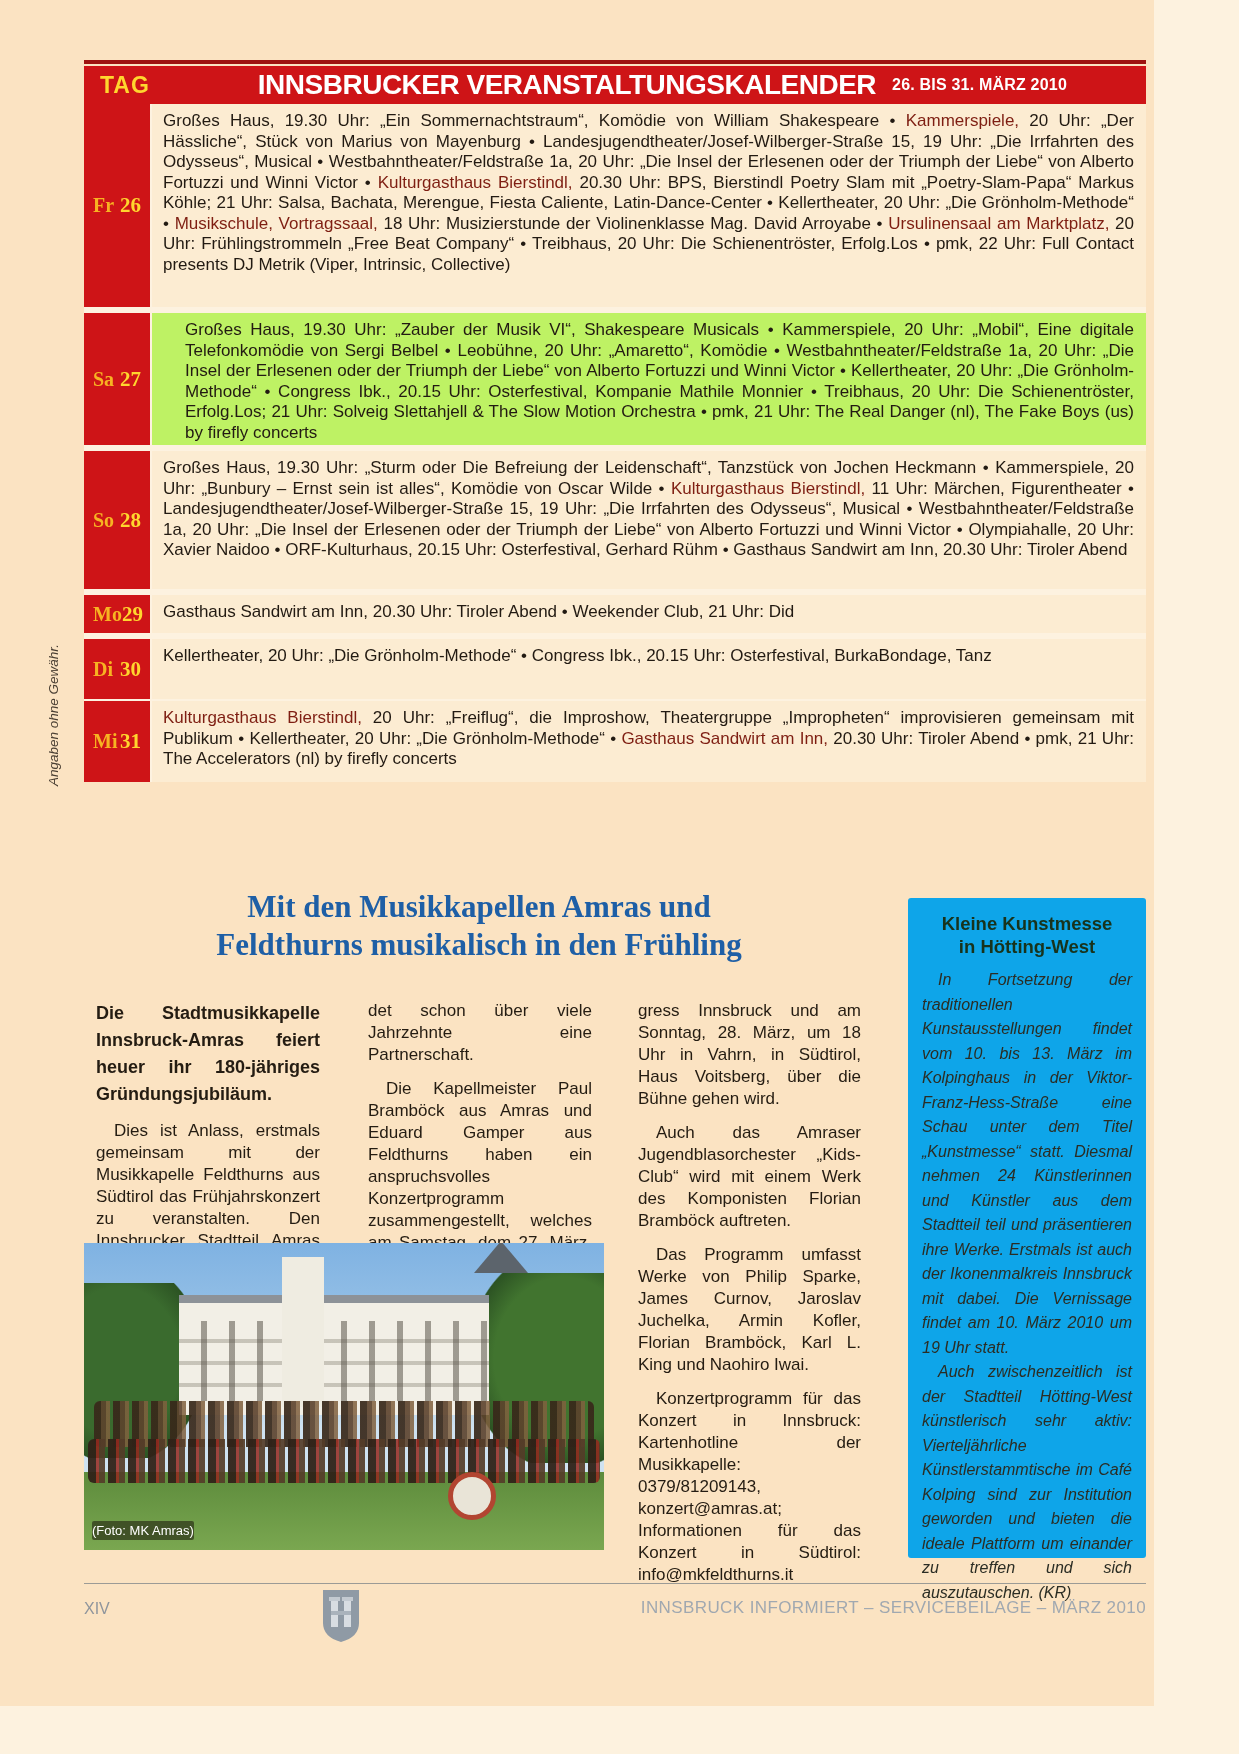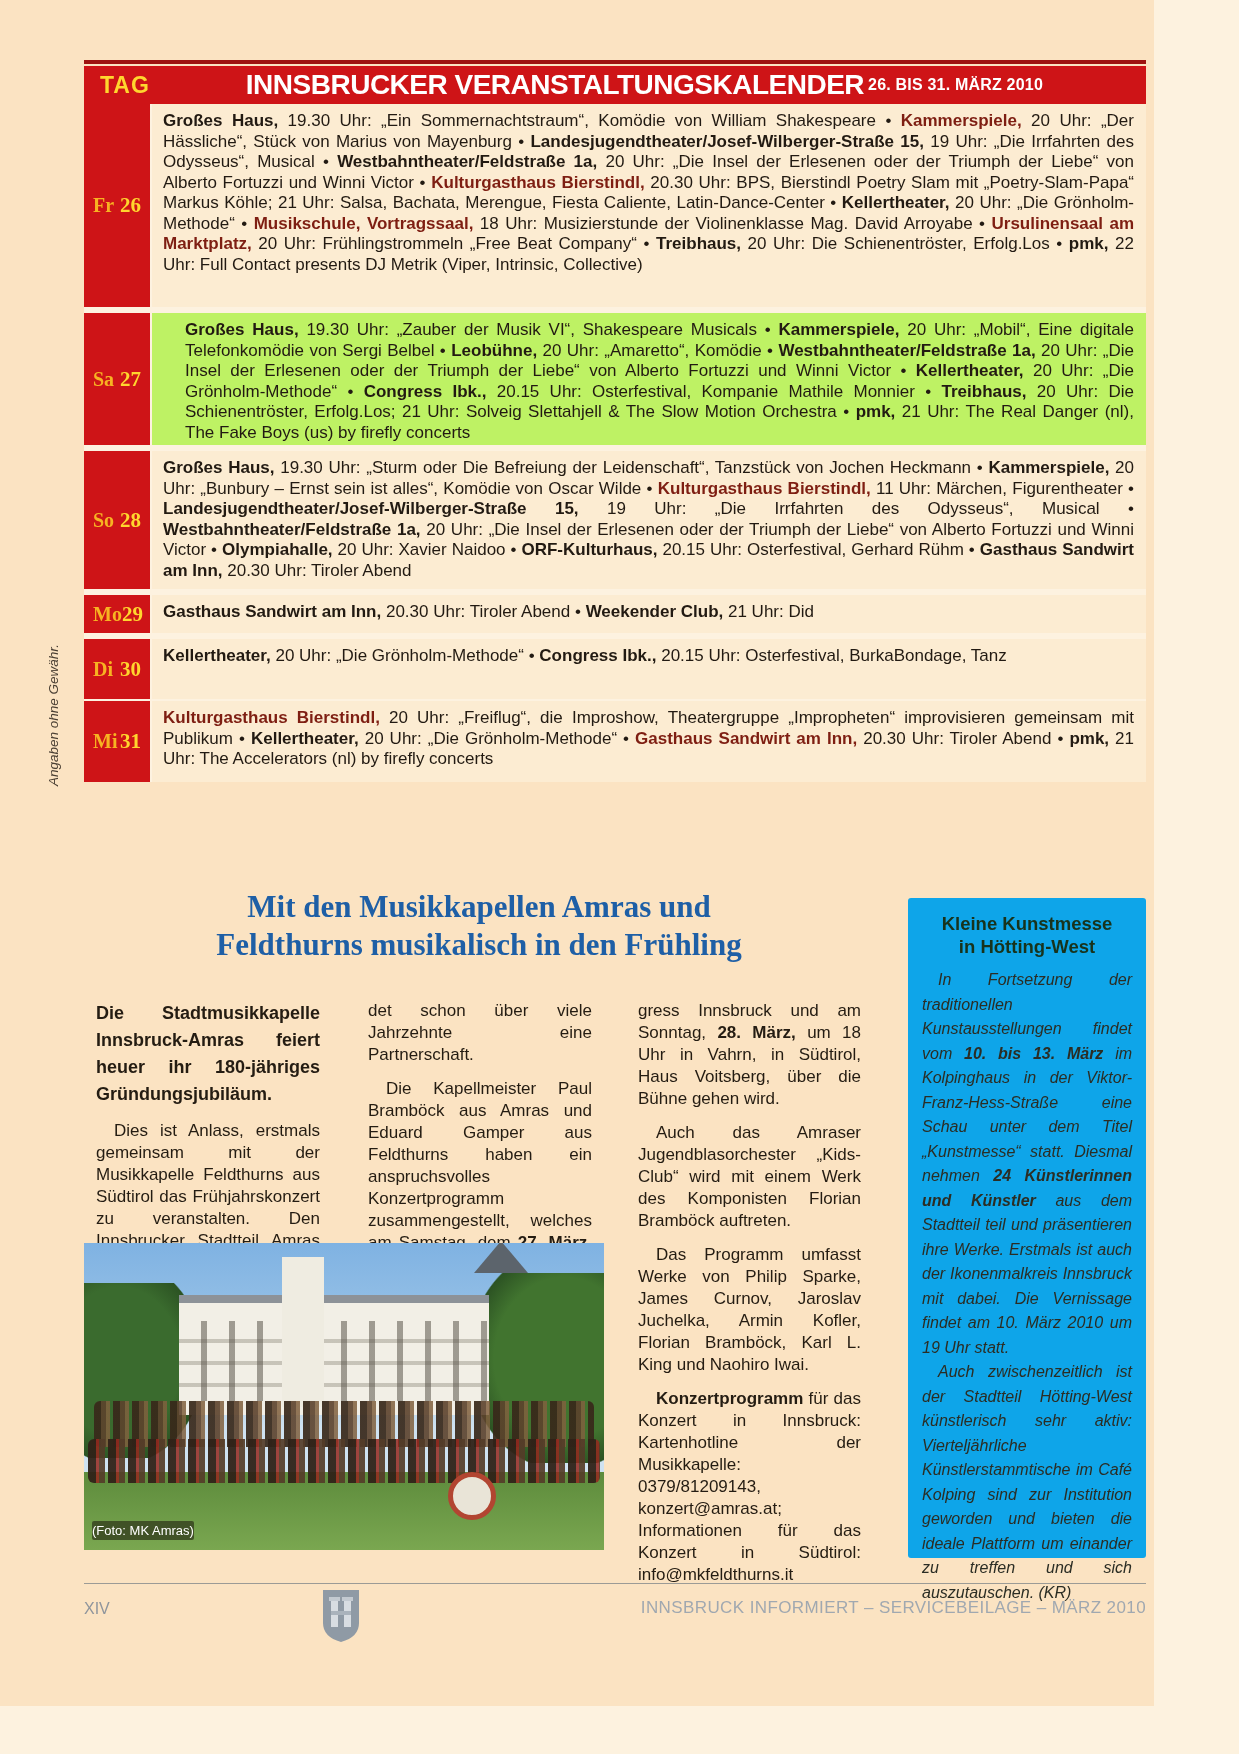--- a/index.html
+++ b/index.html
@@ -3,39 +3,39 @@
 <meta charset="utf-8">
 <style>
   html,body{margin:0;padding:0;}
   body{width:1239px;height:1754px;background:#fdf2df;font-family:"Liberation Sans",sans-serif;}
   .page{position:relative;width:1239px;height:1754px;overflow:hidden;background:#fdf2df;}
   .paper{position:absolute;left:0;top:0;width:1154px;height:1706px;background:#fbe3c2;}
 
   
   .topline{position:absolute;left:84px;top:60px;width:1062px;height:4px;background:#9e1310;}
   .cal-header{position:absolute;left:84px;top:66px;width:1062px;height:38px;background:#ce1417;display:flex;align-items:center;box-sizing:border-box;}
-  .tag{color:#ffd62e;font-size:23px;font-weight:700;letter-spacing:1px;margin:0 0 0 16px;}
+  .tag{color:#ffd62e;font-size:23px;font-weight:700;letter-spacing:1px;margin:0 12px 0 16px;}
   .cal-title{color:#ffffff;font-size:28px;font-weight:700;letter-spacing:-0.5px;margin-left:96px;white-space:nowrap;}
-  .cal-range{color:#ffffff;font-size:16px;font-weight:700;margin-left:4px;white-space:nowrap;letter-spacing:0.2px;}
+  .cal-range{color:#ffffff;font-size:16px;font-weight:700;margin-left:16px;white-space:nowrap;letter-spacing:0.2px;}
 
   
   .cal-bg{position:absolute;left:84px;top:104px;width:1062px;height:678px;background:#fdf2e0;}
   .cal-row{position:absolute;left:84px;width:1062px;}
   .day-cell{position:absolute;left:0;top:0;width:66px;height:100%;background:#ce1417;display:flex;align-items:center;justify-content:space-between;box-sizing:border-box;padding:0 9px;font-family:"Liberation Serif",serif;font-weight:700;}
   .day-name{color:#f7b322;font-size:20px;}
   .day-num{color:#ffd62e;font-size:21px;}
   .evt-cell{position:absolute;left:68px;top:0;width:994px;height:100%;background:#fcecd2;box-sizing:border-box;padding:7px 12px 0 11px;font-size:17px;line-height:20.5px;color:#221a12;text-align:justify;overflow:hidden;}
   .row-sa .evt-cell{background:#bef264;padding-left:33px;}
   .r-fr{top:104px;height:203px;}
   .r-sa{top:313px;height:132px;}
   .r-so{top:451px;height:138px;}
   .r-mo{top:595px;height:38px;}
   .r-di{top:639px;height:60px;}
   .r-mi{top:701px;height:81px;}
-  .seg-b{font-weight:700;}
+  .seg-b{font-weight:400;}
   .seg-r{color:#7e1e12;}
 
   .side-note{position:absolute;left:46px;top:786px;width:150px;transform:rotate(-90deg);transform-origin:0 0;font-size:13.5px;font-style:italic;color:#4a3f33;white-space:nowrap;}
 
   
   .headline{position:absolute;left:84px;top:888px;width:790px;text-align:center;font-family:"Liberation Serif",serif;font-weight:700;color:#1e5fa6;font-size:31px;line-height:38px;}
   .col{position:absolute;top:988px;width:248px;font-size:17px;line-height:22px;color:#241c12;text-align:justify;}
   .col1{left:84px;}
   .col2{left:356px;}
   .col3{left:626px;width:247px;}

